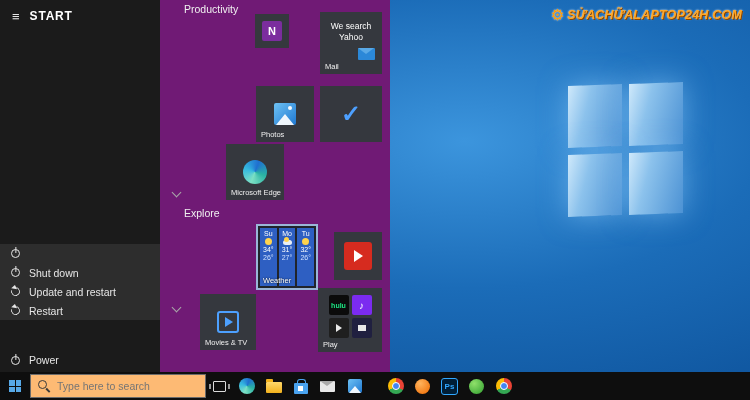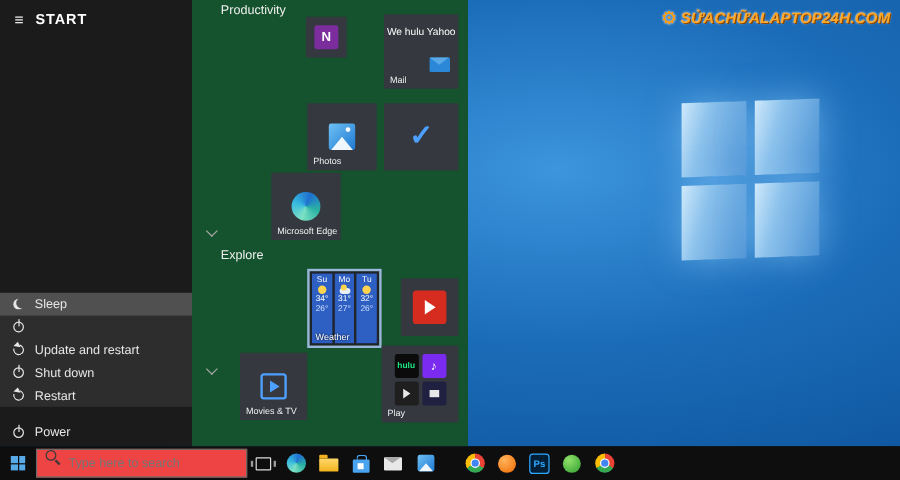--- a/index.html
+++ b/index.html
@@ -37,21 +37,21 @@
     position:relative; flex:none; }
   .icon-power::after { content:""; position:absolute; width:1.3px; height:6px; background:#e6e6e6;
     left:50%; transform:translateX(-50%); top:-3px; }
   .icon-refresh { width:9px; height:9px; border:1.3px solid #e6e6e6; border-radius:50%;
     border-top-color:transparent; position:relative; transform:rotate(-30deg); flex:none; }
   .icon-refresh::after { content:""; position:absolute; top:-3px; right:-1px;
     border-left:3px solid transparent; border-right:3px solid transparent;
     border-bottom:4px solid #e6e6e6; transform:rotate(40deg); }
 
   
-  .tiles { position:relative; flex:1; background:#14532d; }
+  .tiles { position:relative; flex:1; background:#701a75; }
   .group-label { position:absolute; font-size:10.5px; color:#f0f0f0; }
   .tile { position:absolute; background:#35383e; color:#eee; cursor:pointer; }
   .tile-label { position:absolute; left:5px; bottom:3px; font-size:7.5px; color:#f0f0f0; white-space:nowrap; }
   .chev { position:absolute; width:7px; height:7px; border-right:1.5px solid #a8a8a8;
     border-bottom:1.5px solid #a8a8a8; transform:rotate(45deg); }
 
   .center { display:grid; place-items:center; }
 
   .onenote-ic { width:20px; height:20px; background:#7b2d9e; border-radius:2px;
     color:#fff; font-size:11px; font-weight:bold; display:grid; place-items:center; }
@@ -108,22 +108,22 @@
   .mini-dark::after { content:""; border-left:6px solid #e8e8e8; border-top:4px solid transparent; border-bottom:4px solid transparent; }
   .mini-navy { background:#202040; }
   .mini-navy::after { content:""; width:8px; height:6px; background:#e8e8e8; }
 
   
   .taskbar { position:absolute; left:0; bottom:0; width:750px; height:28px; background:#0e0e0e;
     display:flex; align-items:center; }
   .start-btn { width:30px; height:100%; display:grid; place-items:center; }
   .winflag { display:grid; grid-template-columns:5.5px 5.5px; grid-template-rows:5.5px 5.5px; gap:1px; }
   .winflag span { background:#57a9e8; }
-  .searchbox { width:176px; height:24px; background:#ef4444; border:1px solid #6b6b6b;
-    display:flex; gap:6px; padding:0 7px; }
+  .searchbox { width:176px; height:24px; background:#fdba74; border:1px solid #6b6b6b;
+    display:flex; align-items:center; gap:6px; padding:0 7px; }
   .search-ic { position:relative; width:13px; height:13px; flex:none; }
   .search-ic::before { content:""; position:absolute; width:7px; height:7px;
     border:1.5px solid #3a3a3a; border-radius:50%; left:0; top:0; }
   .search-ic::after { content:""; position:absolute; width:1.5px; height:5px; background:#3a3a3a;
     transform:rotate(-45deg); left:9px; top:8px; }
   .searchbox input { border:none; outline:none; flex:1; font-size:10.5px; color:#333;
     font-family:"Liberation Sans", sans-serif; background:transparent; }
   .tb-btn { width:27px; height:100%; display:grid; place-items:center; }
   .tv-ic { position:relative; width:13px; height:11px; border:1.5px solid #dcdcdc; border-radius:1px; }
   .tv-ic::before { content:""; position:absolute; left:-5px; top:2px; width:2px; height:5px; background:#9a9a9a; }
@@ -179,56 +179,52 @@
 
   <div class="startmenu">
 
     <div class="sidebar">
       <div class="start-header">
         <span class="hamburger">≡</span>
         <span class="start-title">START</span>
       </div>
 
       <div class="power-flyout">
-        <div class="fly-row selected">
-          <span class="icon-moon"></span>
-          <span>Sleep</span>
-        </div>
         <div class="fly-row">
           <span class="icon-power"></span>
+        </div>
+        <div class="fly-row">
+          <span class="icon-power"></span>
+          <span>Shut down</span>
         </div>
         <div class="fly-row">
           <span class="icon-refresh"></span>
           <span>Update and restart</span>
         </div>
         <div class="fly-row">
-          <span class="icon-power"></span>
-          <span>Shut down</span>
-        </div>
-        <div class="fly-row">
           <span class="icon-refresh"></span>
           <span>Restart</span>
         </div>
       </div>
 
       <div class="power-row">
         <span class="icon-power"></span>
         <span>Power</span>
       </div>
     </div>
 
     <div class="tiles">
       <div class="group-label" style="left:24px; top:3px;">Productivity</div>
 
       <div class="tile center" style="left:95px; top:14px; width:34px; height:34px;">
         <span class="onenote-ic">N</span>
       </div>
 
       <div class="tile" style="left:160px; top:12px; width:62px; height:62px;">
-        <span class="mail-promo">We hulu Yahoo</span>
+        <span class="mail-promo">We search Yahoo</span>
         <span class="envelope"></span>
         <span class="tile-label">Mail</span>
       </div>
 
       <div class="tile center" style="left:96px; top:86px; width:58px; height:56px;">
         <span class="photos-ic"></span>
         <span class="tile-label">Photos</span>
       </div>
 
       <div class="tile center" style="left:160px; top:86px; width:62px; height:56px;">

